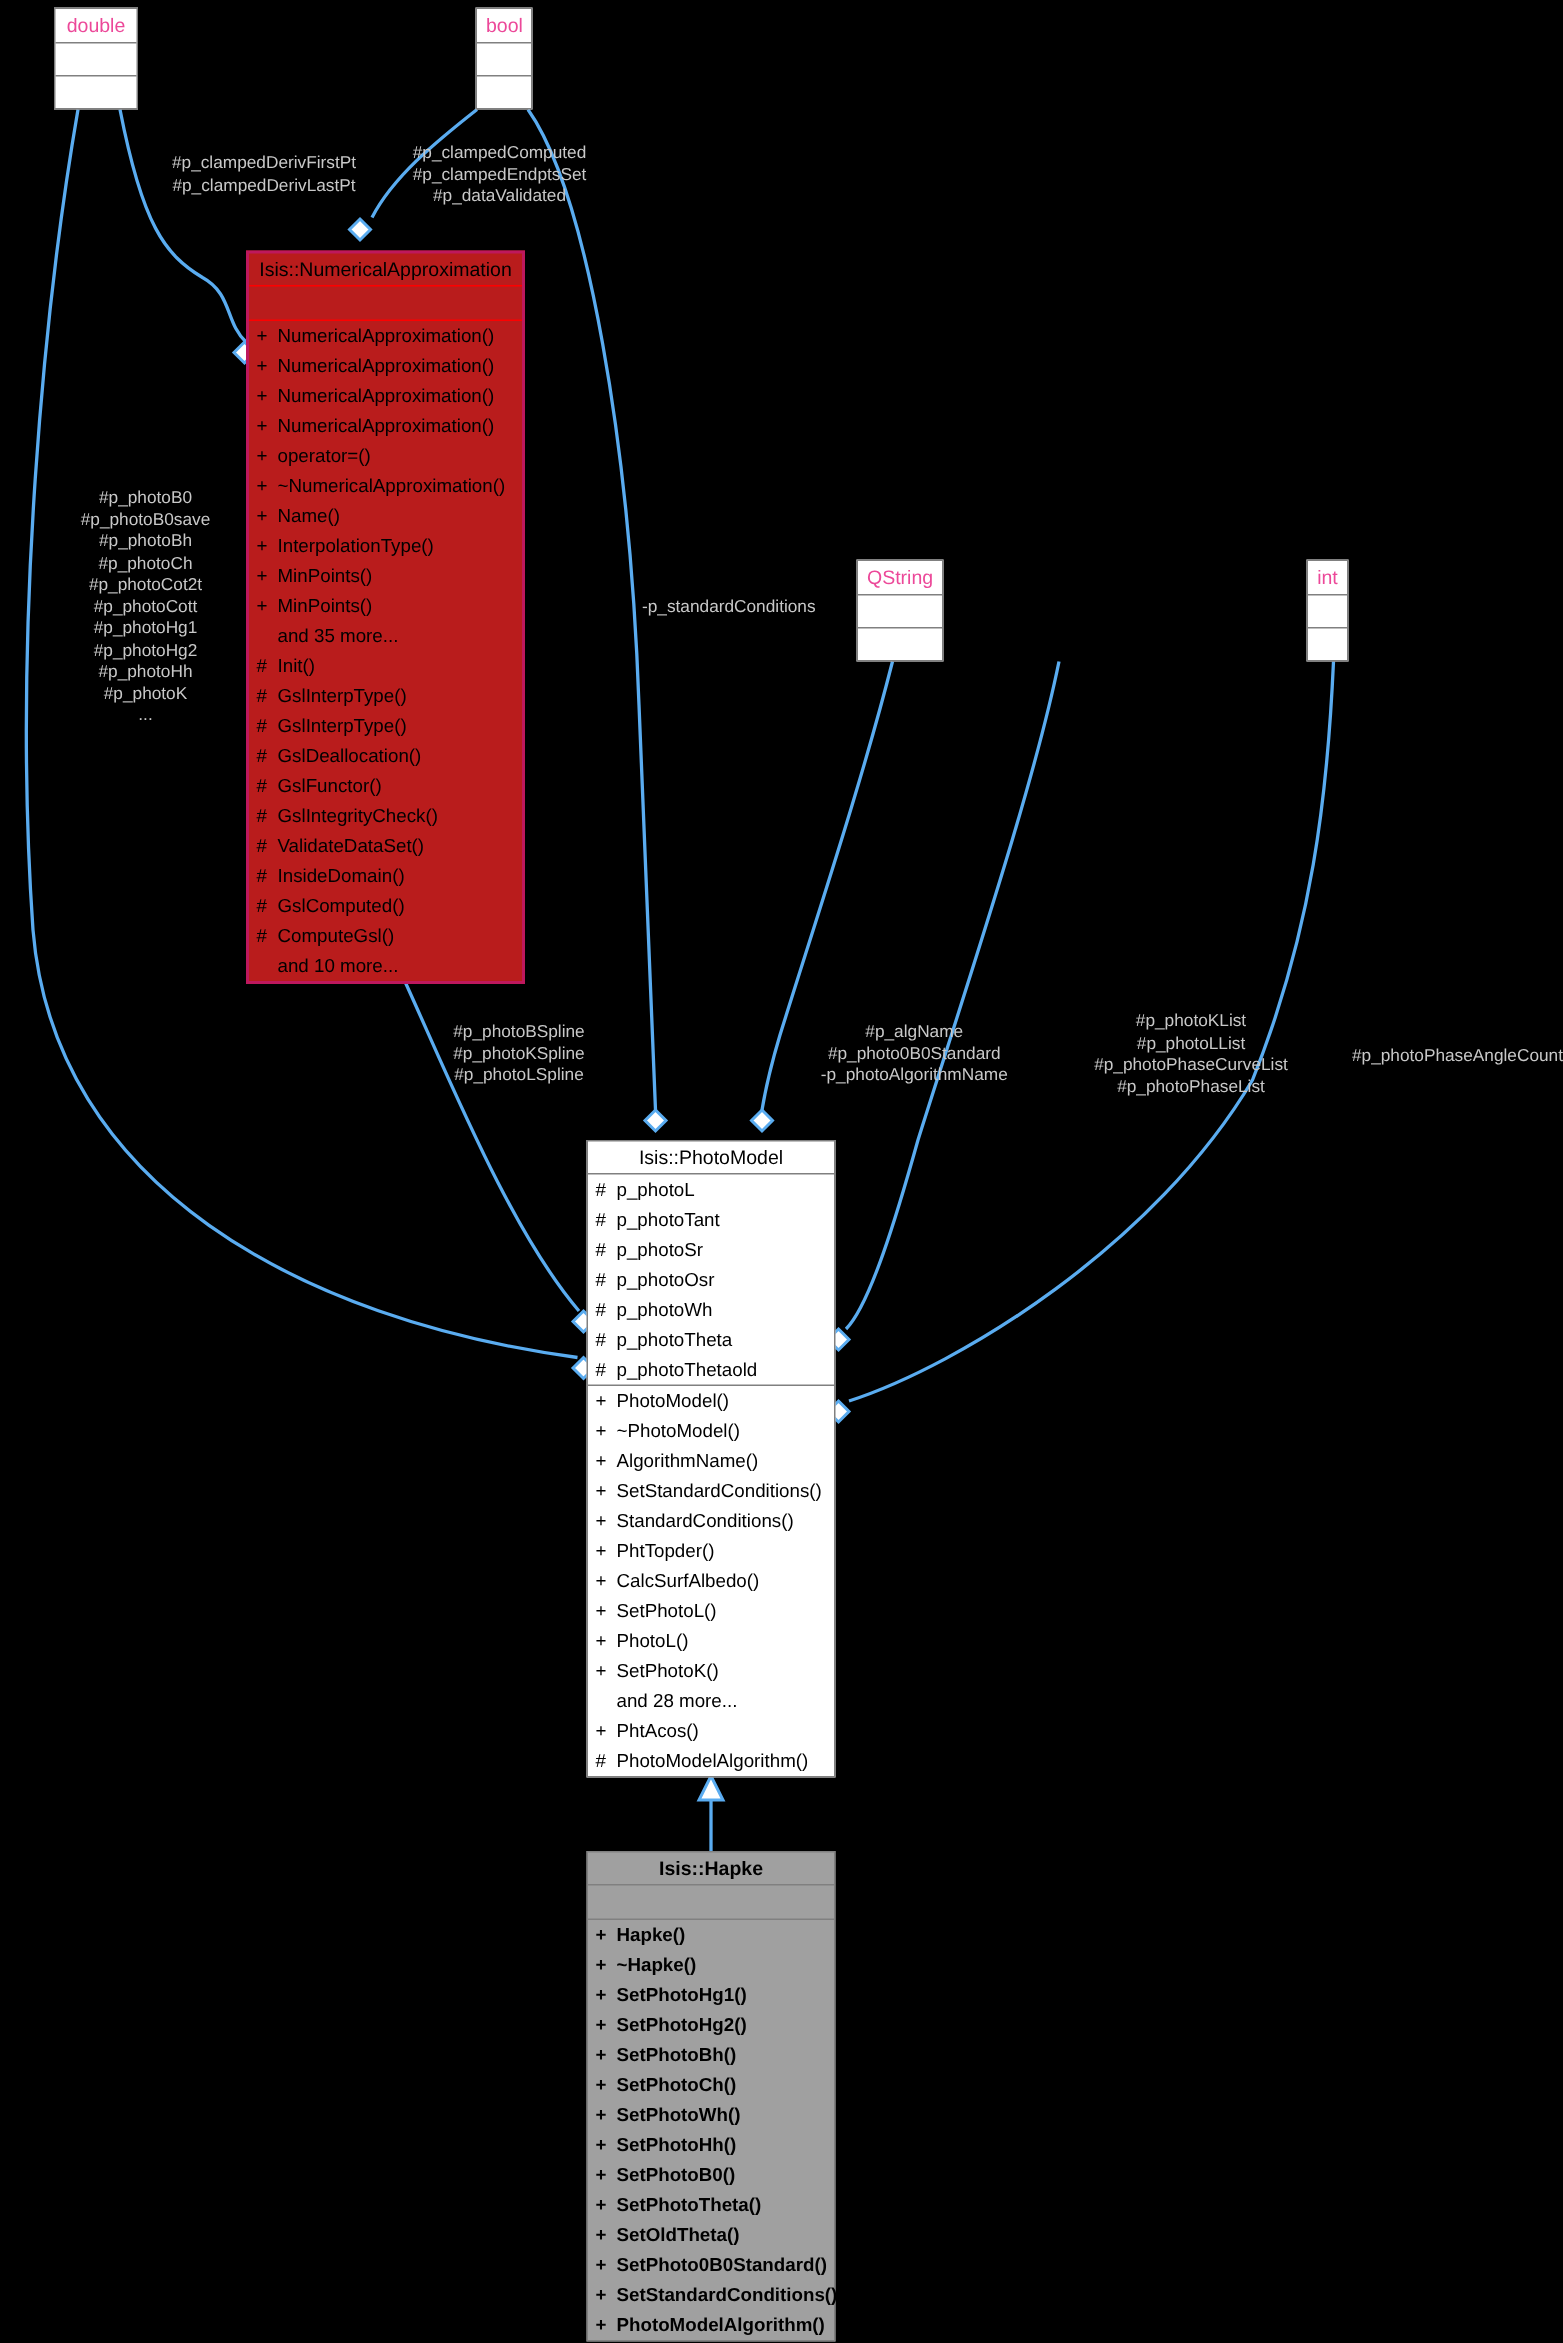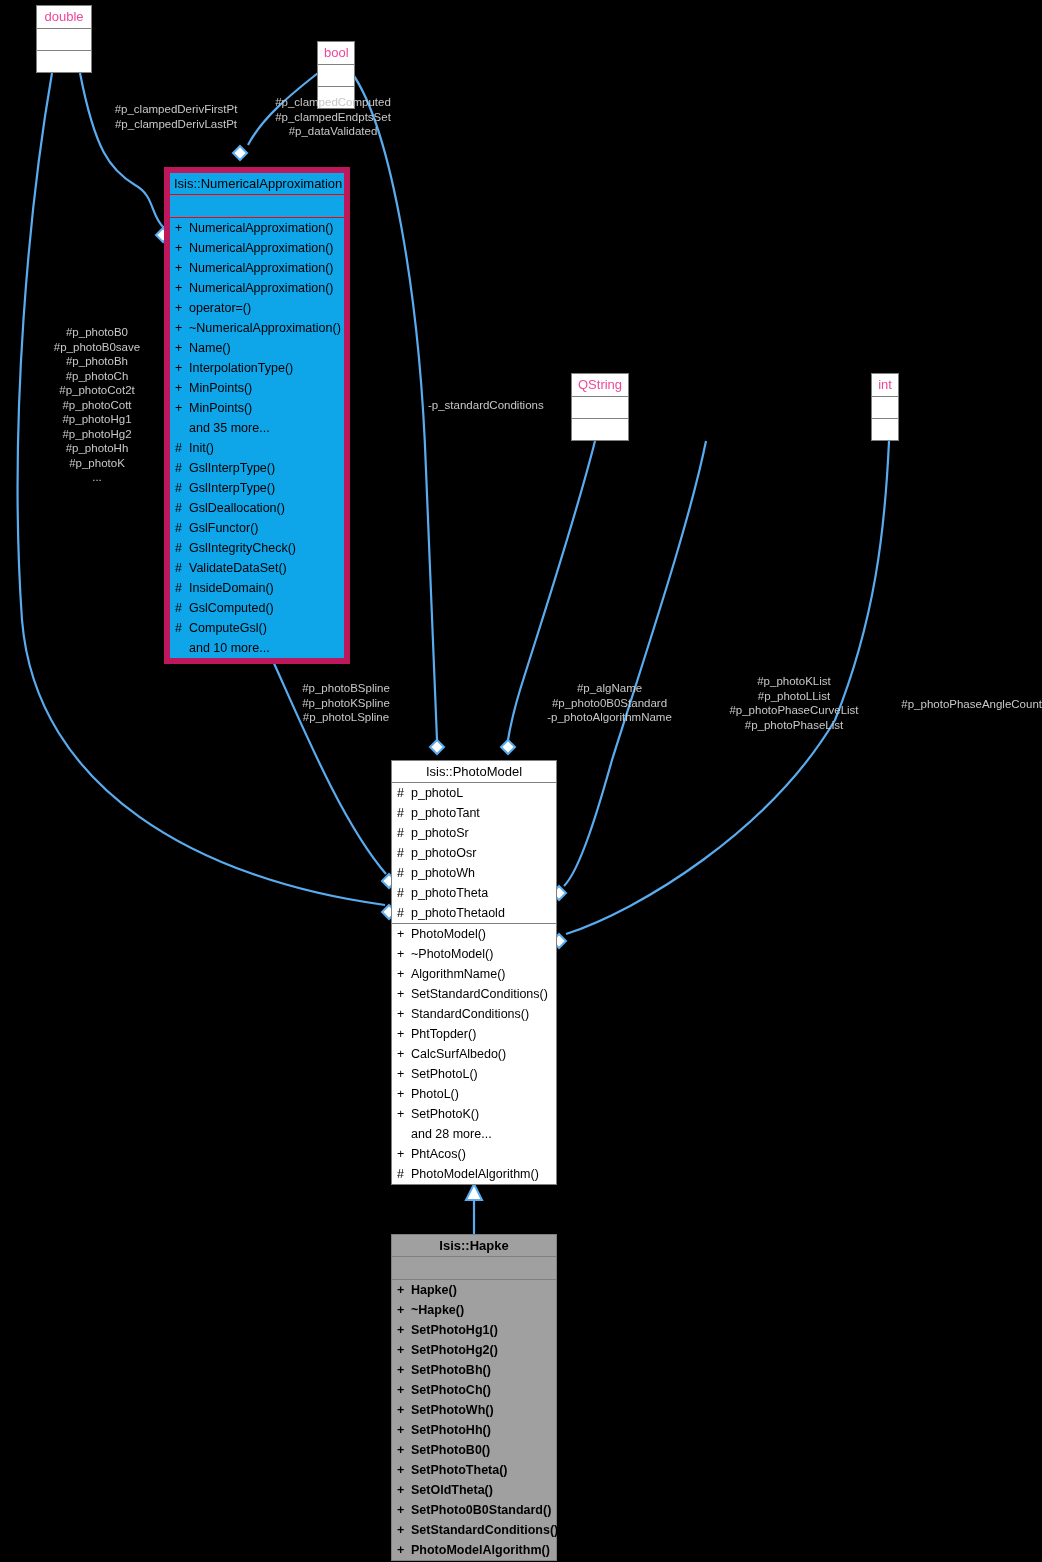--- a/index.html
+++ b/index.html
@@ -88,22 +88,22 @@
     color: #ec4899;
   }
   .typebox .blank {
     height: 21px;
     border-bottom: 1px solid #808080;
   }
   .typebox .blank:last-child { border-bottom: none; }
 
   
   .umlbox.hl {
-    border: 6px solid #be185d;
-    background: #0ea5e9;
+    border: 2px solid #be185d;
+    background: #b91c1c;
   }
   .umlbox.hl .title { border-bottom: 1px solid #ff0000; }
   .umlbox.hl .compartment { border-bottom: 1px solid #ff0000; }
   .umlbox.hl .compartment:last-child { border-bottom: none; }
 
   
   .umlbox.sel {
     background: #a0a0a0;
     font-weight: bold;
   }
@@ -162,21 +162,21 @@
       <polygon points="474,1184 482,1200 466,1200"></polygon>
     </g>
   </svg>
 
   <div class="typebox" style="left:36px; top:5px; width:56px; height:68px;">
     <div class="title">double</div>
     <div class="blank"></div>
     <div class="blank"></div>
   </div>
 
-  <div class="typebox" style="left:317px; top:5px; width:38px; height:68px;margin-top:36px;">
+  <div class="typebox" style="left:317px; top:5px; width:38px; height:68px;">
     <div class="title">bool</div>
     <div class="blank"></div>
     <div class="blank"></div>
   </div>
 
   <div class="typebox" style="left:571px; top:373px; width:58px; height:68px;">
     <div class="title">QString</div>
     <div class="blank"></div>
     <div class="blank"></div>
   </div>

